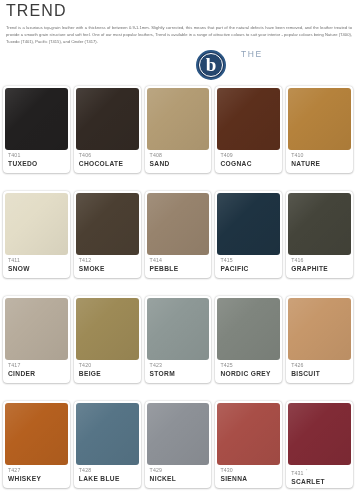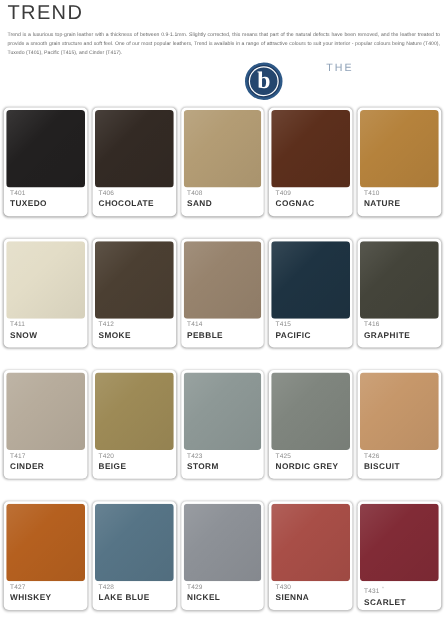--- a/index.html
+++ b/index.html
@@ -92,21 +92,21 @@
     padding-bottom: 1px;
   }
   .logo-text {
     margin-left: 3px;
     position: relative;
     height: 34px;
     flex: 1;
   }
   .logo-the {
     position: absolute;
-    left: 32px;
+    left: 12px;
     top: 1px;
     font-size: 8.5px;
     letter-spacing: 1.6px;
     color: #8fa2b8;
     font-weight: 400;
   }
   .logo-main {
     position: absolute;
     left: 0;
     top: 8px;

